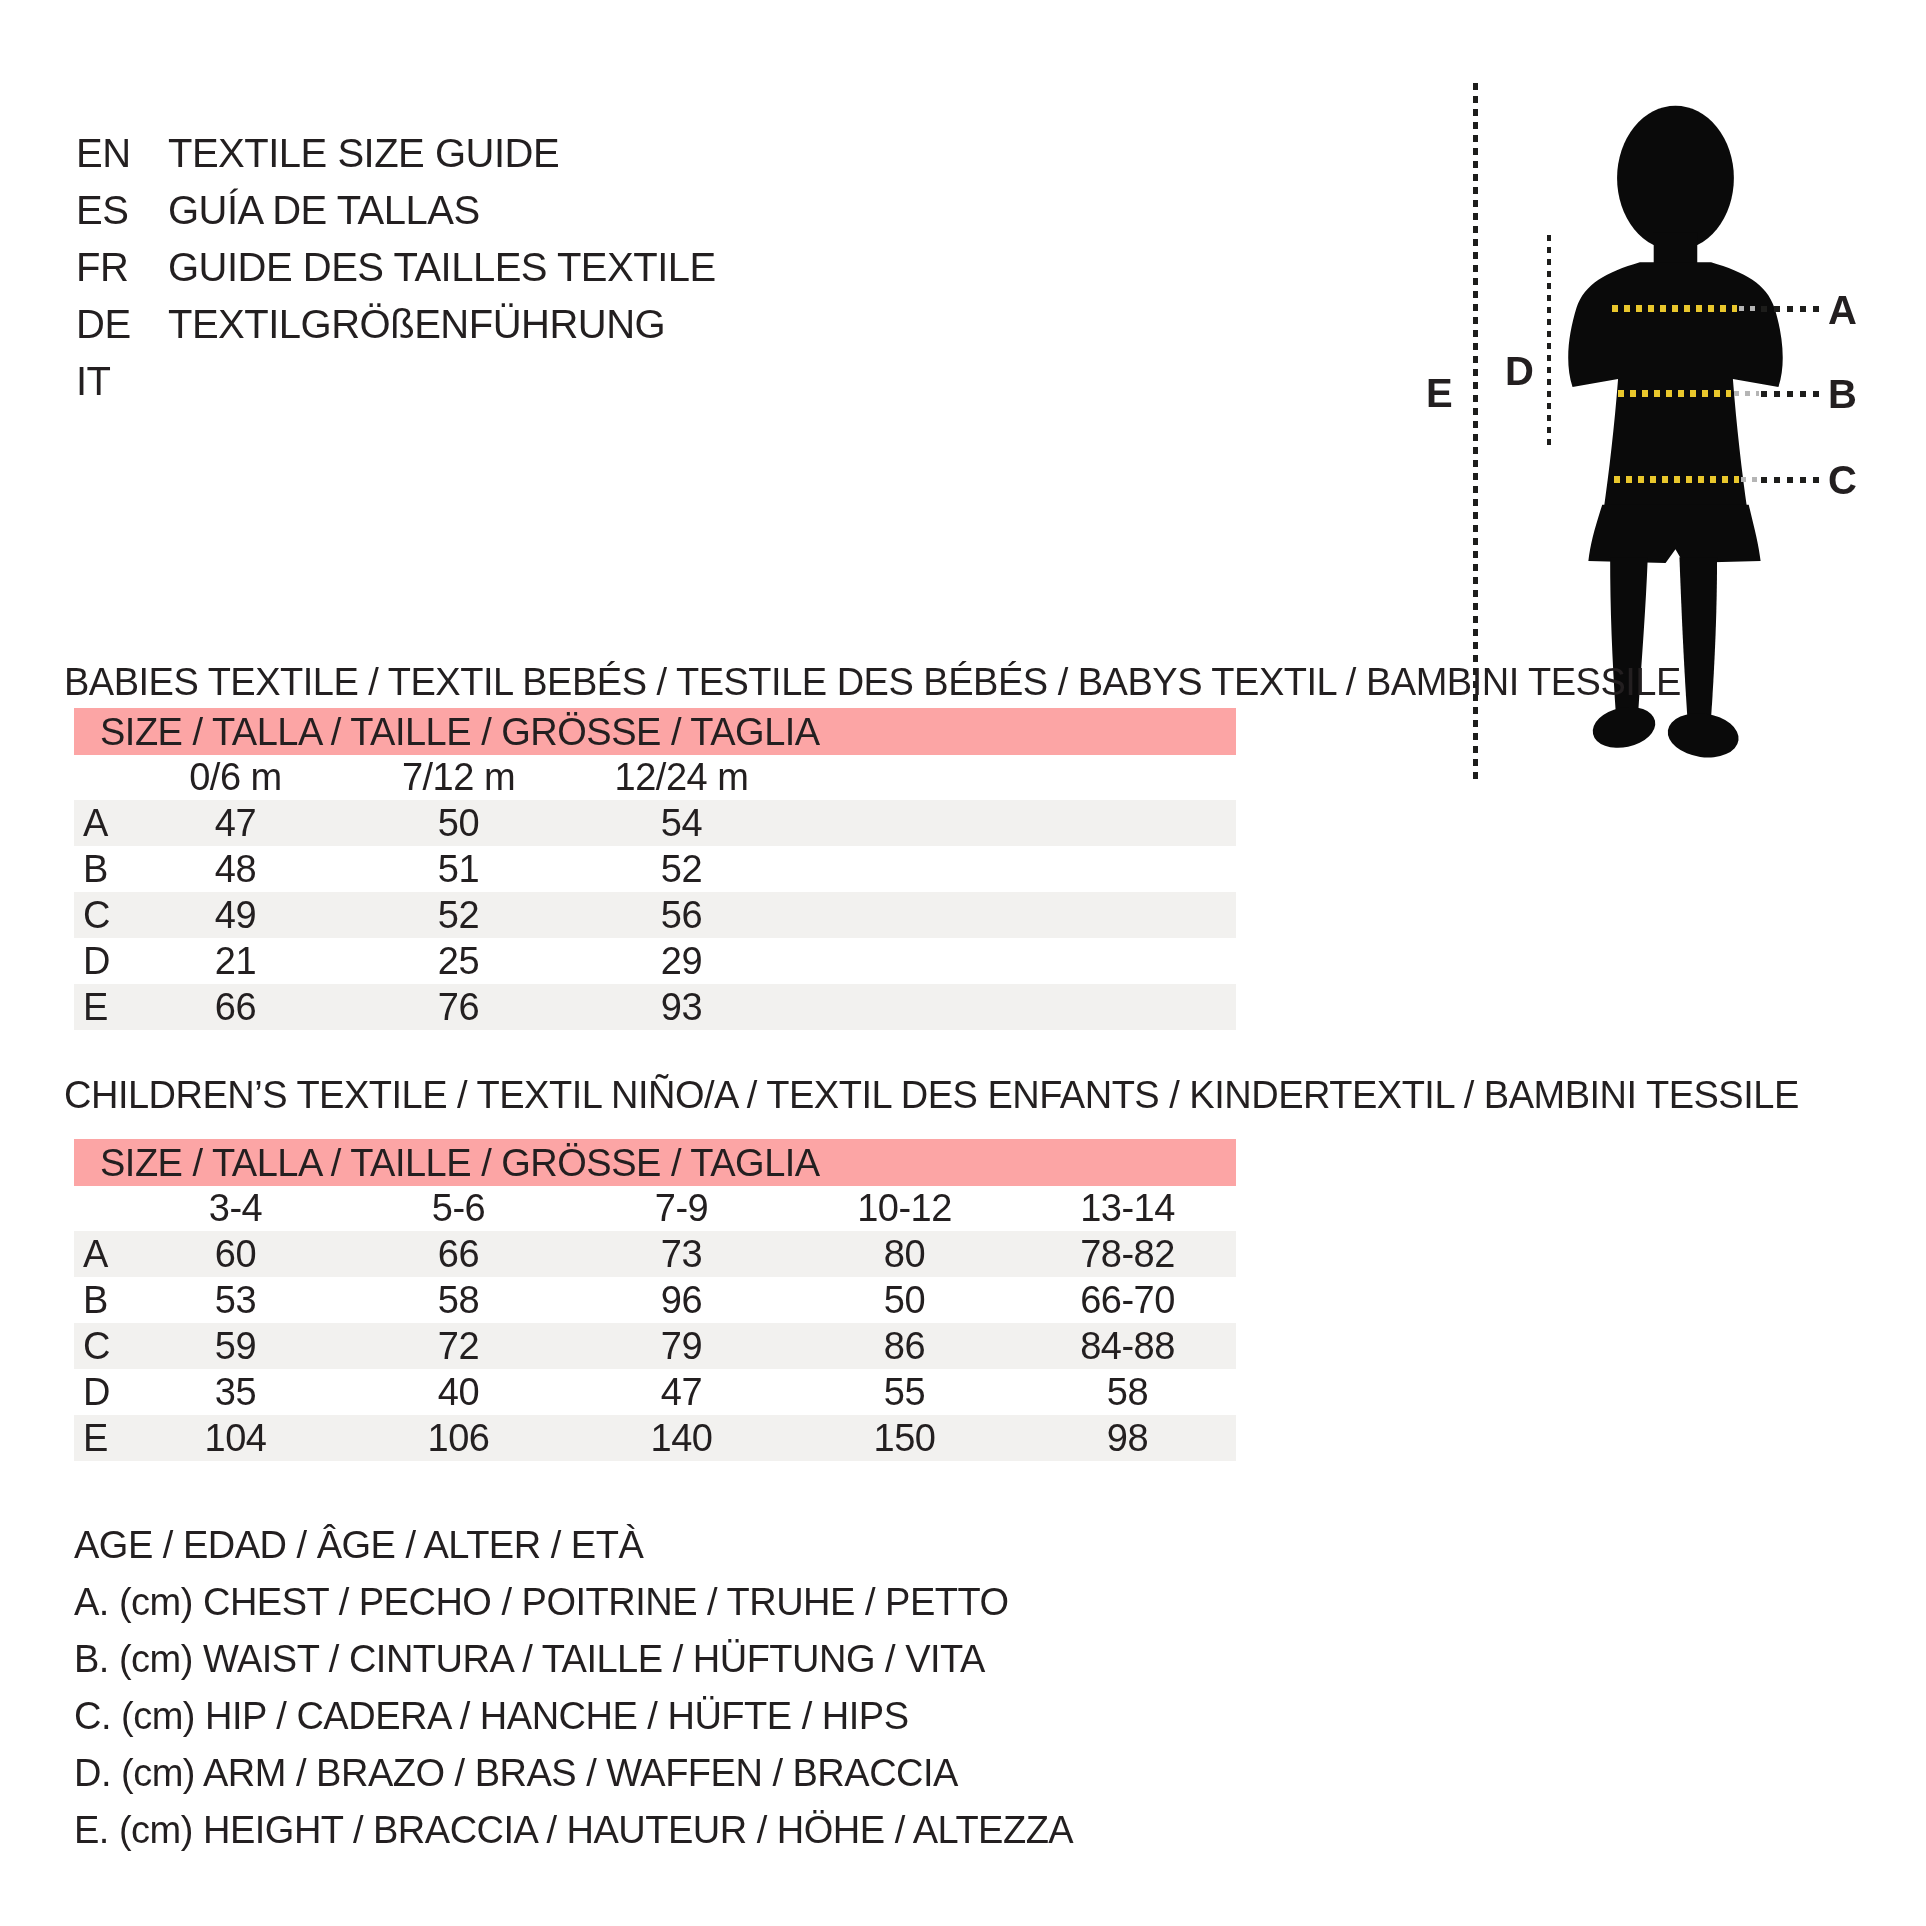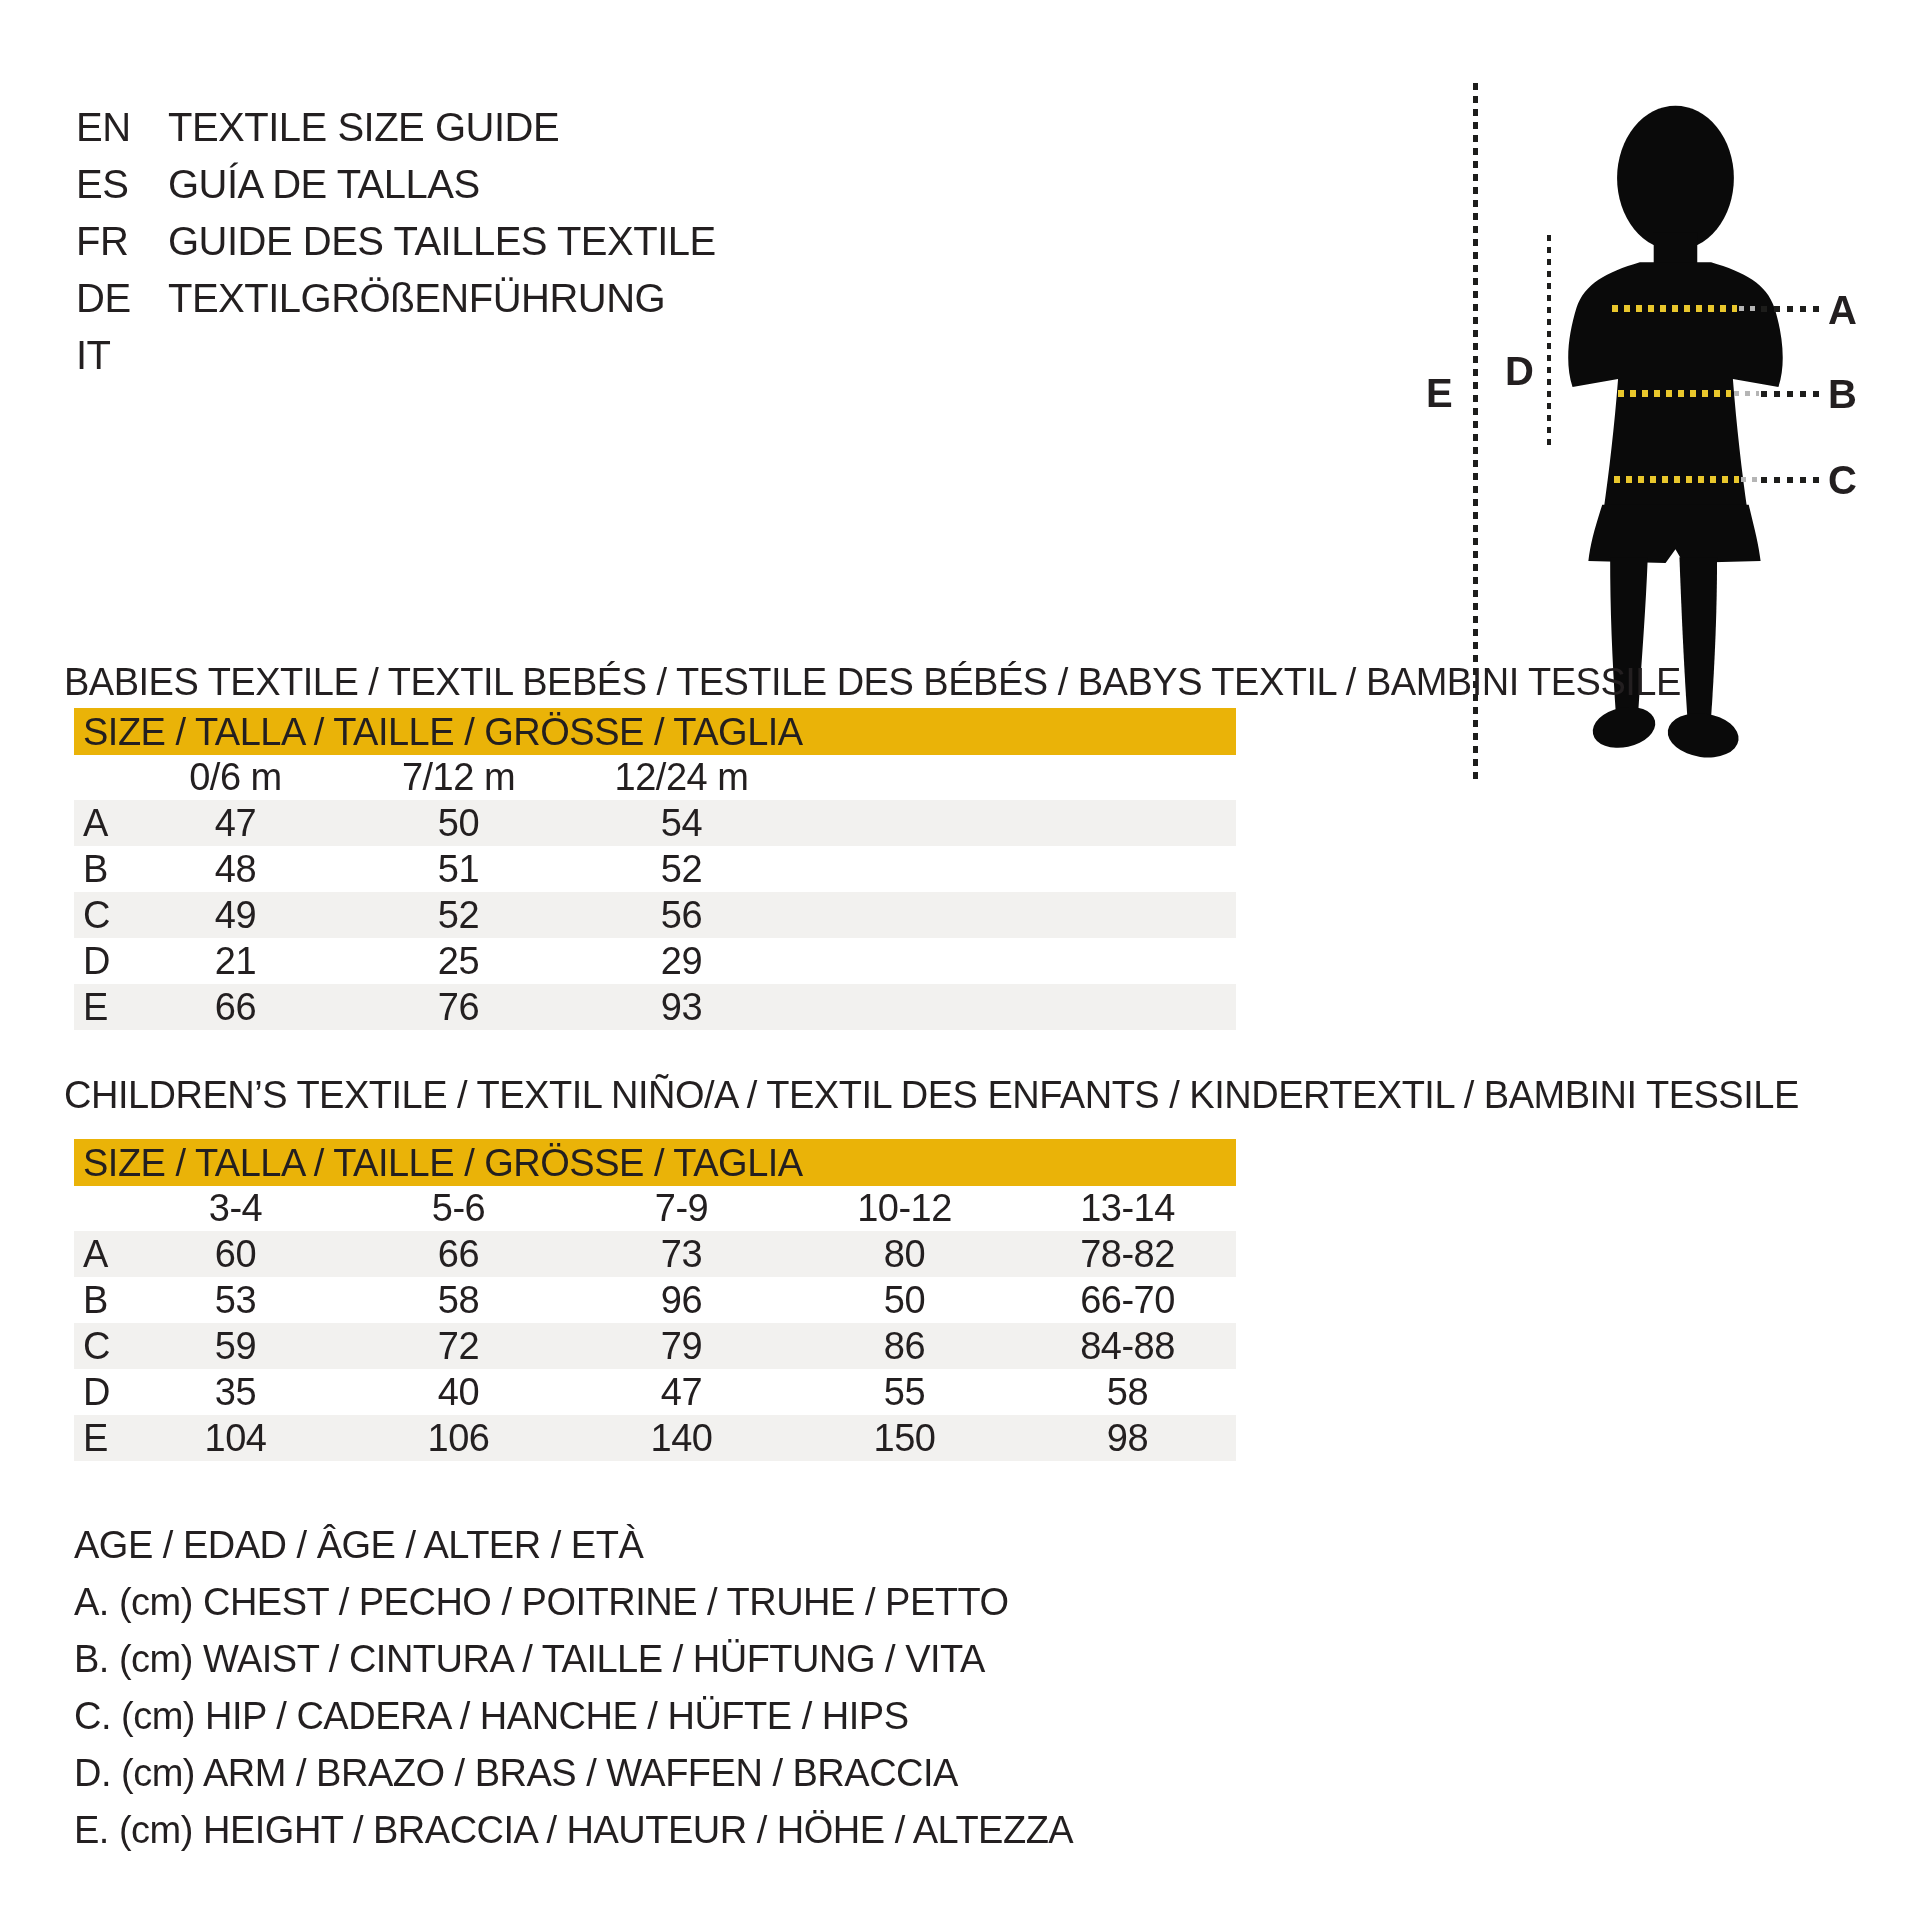--- a/index.html
+++ b/index.html
@@ -10,35 +10,35 @@
     background:#ffffff;
     font-family:"Liberation Sans","DejaVu Sans",sans-serif;
     color:#231f20;
     overflow:hidden;
     letter-spacing:-0.5px;
   }
 
   
   .lang-block { position:absolute; left:76px; top:99px; }
   .lang-row { display:grid; grid-template-columns:92px auto; height:57px; line-height:57px; }
-  .lang-code, .lang-title { font-size:40px; white-space:nowrap; }
+  .lang-code, .lang-title { font-size:40px; white-space:nowrap;margin-top:26px; }
 
   
   .section-title { position:absolute; left:64px; font-size:38px; line-height:38px; white-space:nowrap; }
   #babies-title { top:663px; }
   #children-title { top:1076px; }
 
   
   .size-table { position:absolute; left:74px; width:1162px; }
   #babies-table { top:708px; }
   #children-table { top:1139px; }
   :root { --tcols: 50px repeat(5, 223px); }
   .table-bar {
-    width:1162px; height:47px; background:#eab308;
-    font-size:38px; line-height:48px; padding-left:9px; white-space:nowrap;
+    width:1162px; height:47px; background:#fca5a5;
+    font-size:38px; line-height:48px; padding-left:26px; white-space:nowrap;
   }
   .t-cols { display:grid; grid-template-columns:var(--tcols); height:45px; }
   .t-cols > :first-child { grid-column-start:2; }
   .t-cols .cell { font-size:38px; line-height:45px; text-align:center; }
   .trow { display:grid; grid-template-columns:var(--tcols); height:46px; }
   .trow.stripe { background:#f2f1ef; }
   .trow .cell { font-size:38px; line-height:46px; text-align:center; }
   .trow .rowlabel { text-align:left; padding-left:9px; }
 
   

